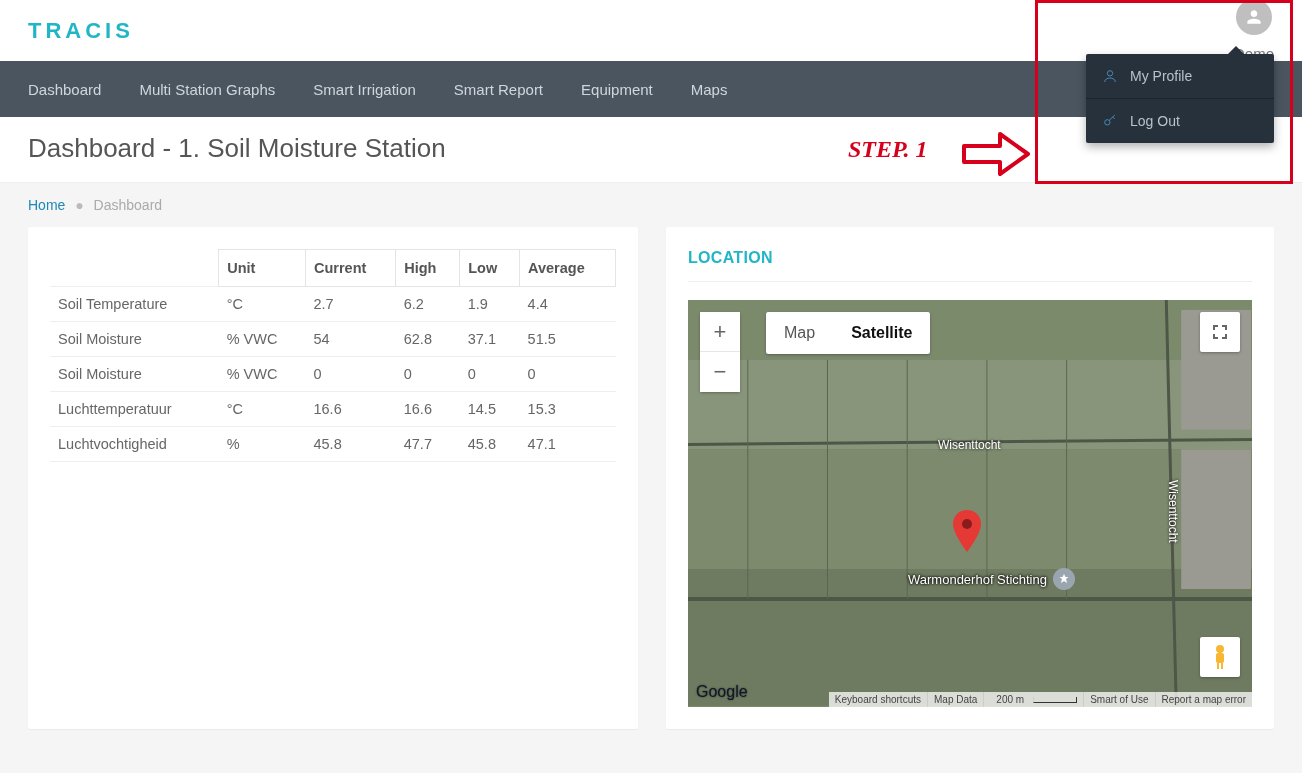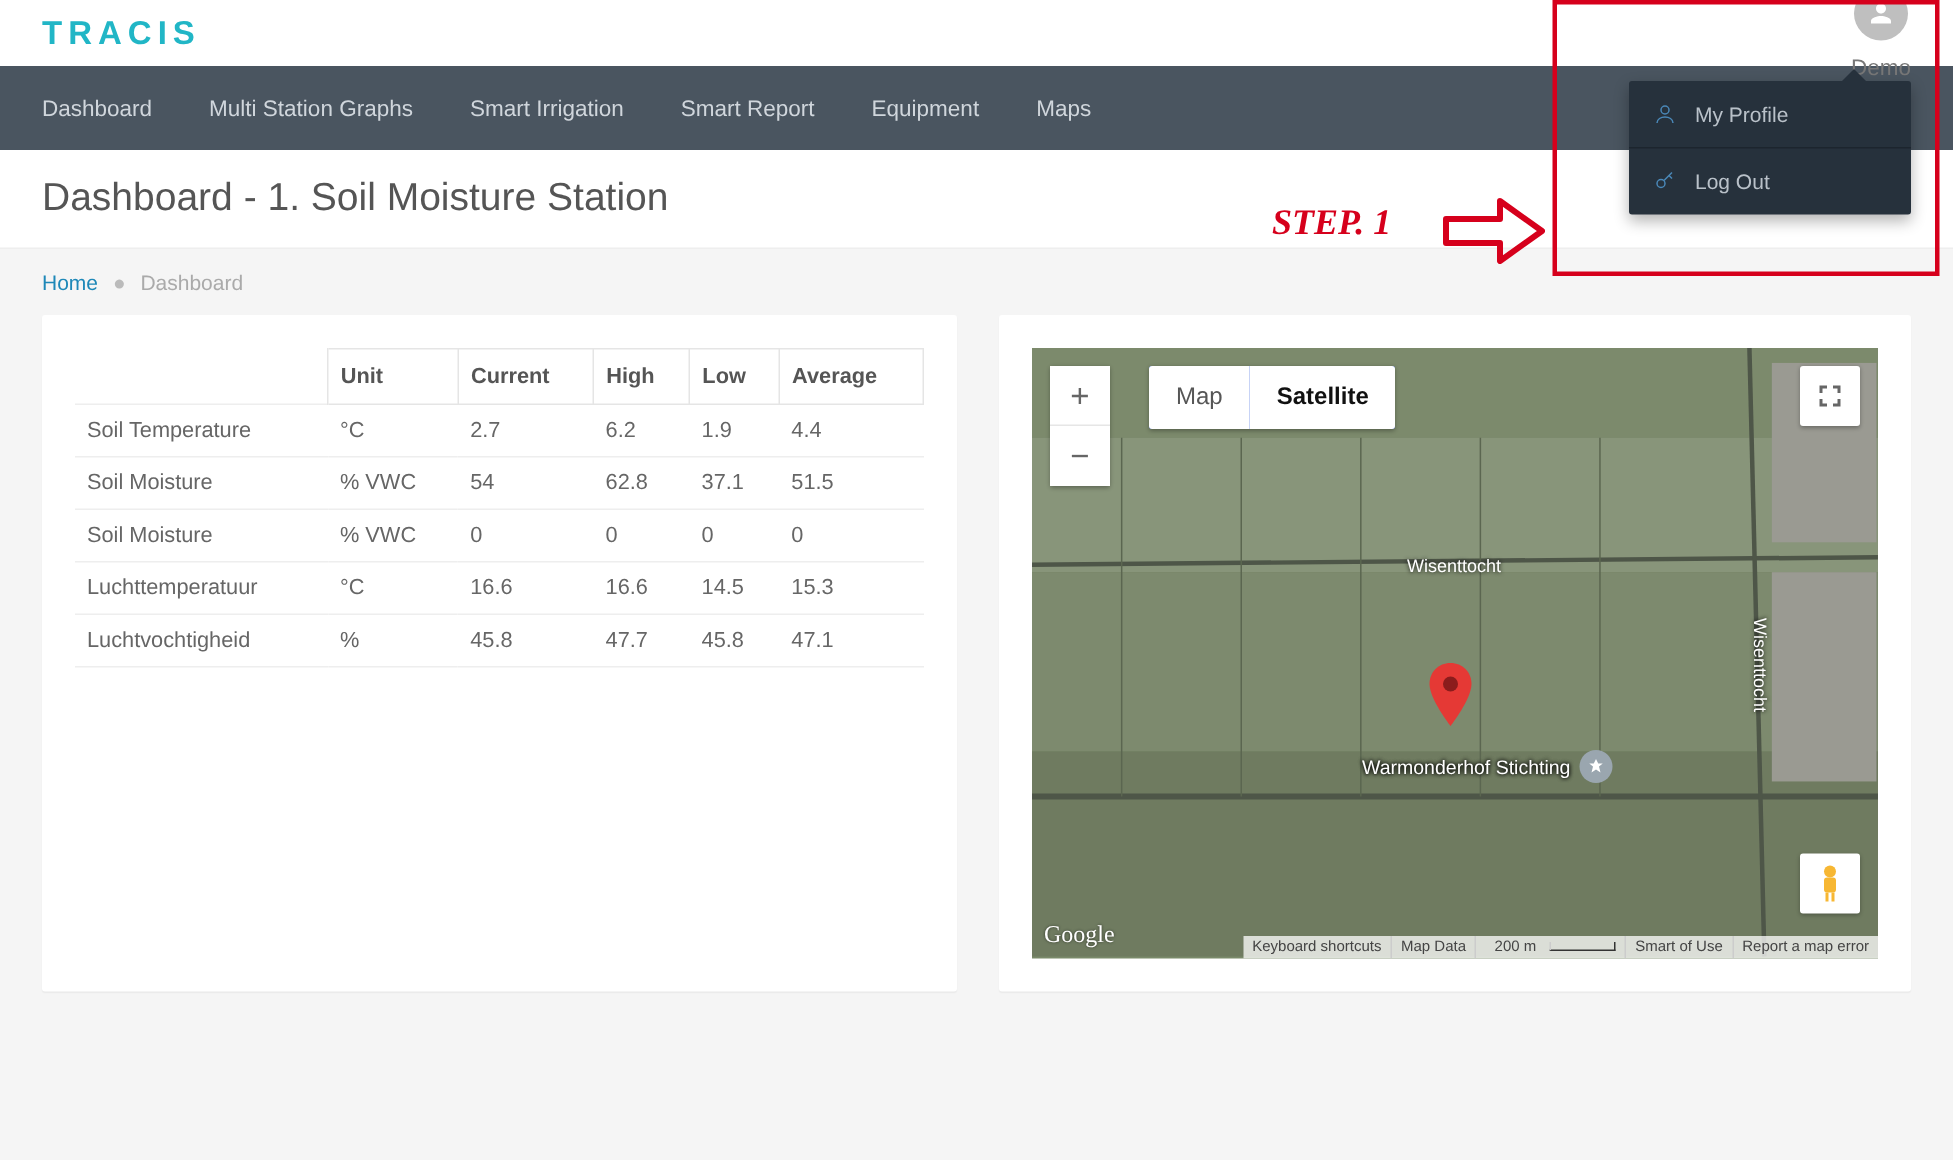--- a/index.html
+++ b/index.html
@@ -1,18 +1,18 @@
 <!DOCTYPE html>
 <html><head>
 <meta charset="utf-8">
 <style>
   * { box-sizing: border-box; margin: 0; padding: 0; }
   body { font-family: "Segoe UI", Arial, sans-serif; background: #f5f5f5; color: #555; width: 1302px; height: 773px; overflow: hidden; position: relative; }
 
-  .topbar { background: #fff; height: 44px; display: flex; align-items: center; padding: 0 28px; justify-content: space-between; }
+  .topbar { background: #fff; height: 61px; display: flex; align-items: center; padding: 0 28px; justify-content: space-between; }
   .logo { font-family: Arial, sans-serif; font-weight: 700; letter-spacing: 4px; color: #21b6c6; font-size: 22px; }
   .user-area { display: flex; align-items: center; gap: 10px; position: relative; flex-direction: column; }
   .avatar { width: 36px; height: 36px; border-radius: 50%; background: #bfbfbf; display: flex; align-items: center; justify-content: center; }
   .avatar svg { width: 20px; height: 20px; fill: #fff; }
   .user-name { color: #777; font-size: 15px; }
 
   .navbar { background: #4a5560; height: 56px; display: flex; align-items: center; padding: 0 28px; gap: 38px; }
   .nav-item { color: #d0d6dc; font-size: 15px; text-decoration: none; cursor: pointer; }
 
   .page-header { background: #fff; padding: 16px 28px 18px; border-bottom: 1px solid #eee; position: relative; }
@@ -42,21 +42,21 @@
   .map-zoom button:first-child { border-bottom: 1px solid #e6e6e6; }
   .map-type { position: absolute; top: 12px; left: 78px; display: flex; background: #1d4ed8; border-radius: 2px; box-shadow: 0 1px 3px rgba(0,0,0,.3); overflow: hidden; }
   .map-type button { border: none; background: #fff; padding: 12px 18px; font-size: 16px; color: #565656; cursor: pointer; }
   .map-type button.active { font-weight: 600; color: #111; }
   .map-fullscreen { position: absolute; top: 12px; right: 12px; width: 40px; height: 40px; background: #fff; border-radius: 2px; box-shadow: 0 1px 3px rgba(0,0,0,.3); display: flex; align-items: center; justify-content: center; cursor: pointer; }
   .map-pegman { position: absolute; bottom: 30px; right: 12px; width: 40px; height: 40px; background: #fff; border-radius: 2px; box-shadow: 0 1px 3px rgba(0,0,0,.3); display: flex; align-items: center; justify-content: center; }
   .map-marker { position: absolute; top: 210px; left: 264px; }
   .map-label { position: absolute; color: #fff; font-size: 12px; text-shadow: 0 0 3px #000; }
   .map-poi { position: absolute; top: 268px; left: 220px; display: flex; align-items: center; gap: 6px; color: #fff; font-size: 13px; text-shadow: 0 0 3px #000, 0 0 3px #000; }
   .poi-icon { width: 22px; height: 22px; background: #9aa6af; border-radius: 50%; display:flex; align-items:center; justify-content:center; }
-  .google-logo { position: absolute; bottom: 6px; left: 8px; color: #ffffff; font-size: 16px; font-weight: 500; text-shadow: 0 0 2px rgba(0,0,0,.6); font-family: Liberation Serif, serif; }
+  .google-logo { position: absolute; bottom: 6px; left: 8px; color: #0f172a; font-size: 16px; font-weight: 500; text-shadow: 0 0 2px rgba(0,0,0,.6); font-family: Liberation Sans, sans-serif; }
   .map-footer { position: absolute; bottom: 0; right: 0; display: flex; background: rgba(255,255,255,.75); font-size: 10px; }
   .map-footer span { padding: 2px 6px; border-left: 1px solid #ccc; color: #444; cursor: pointer; white-space: nowrap; }
   .map-footer span:first-child { border-left: none; }
   .scale-bar { display: inline-block; width: 44px; height: 6px; border: 1px solid #333; border-top: none; vertical-align: middle; margin-left: 3px; }
 
   
   .user-menu { position: absolute; top: 54px; right: 28px; width: 188px; background: #26313c; border-radius: 2px; z-index: 50; box-shadow: 0 4px 10px rgba(0,0,0,.3); }
   .user-menu::before { content: ""; position: absolute; top: -8px; right: 30px; border: 8px solid transparent; border-bottom-color: #26313c; border-top: none; }
   .user-menu-item { display: flex; align-items: center; gap: 12px; padding: 14px 16px; color: #b9c1c9; font-size: 14px; border-bottom: 1px solid #1c252e; cursor: pointer; }
   .user-menu-item:last-child { border-bottom: none; }
@@ -171,20 +171,21 @@
             <td>45.8</td>
             <td>47.7</td>
             <td>45.8</td>
             <td>47.1</td>
           </tr>
       </tbody>
     </table>
   </div>
 
   <div class="panel panel-right">
+    <div class="panel-title">LOCATION</div>
     <div class="map-wrap">
 
       <svg class="map-bg" viewBox="0 0 566 407" preserveAspectRatio="none">
         <rect width="566" height="407" fill="#707c5e"></rect>
         <rect x="0" y="0" width="566" height="60" fill="#7c8a6c"></rect>
         <rect x="0" y="60" width="566" height="90" fill="#88957a"></rect>
         <rect x="0" y="150" width="566" height="120" fill="#7d8a6e"></rect>
         <rect x="0" y="270" width="566" height="137" fill="#6f7b60"></rect>
 
         <line x1="0" y1="145" x2="566" y2="140" stroke="#4e5648" stroke-width="3"></line>

